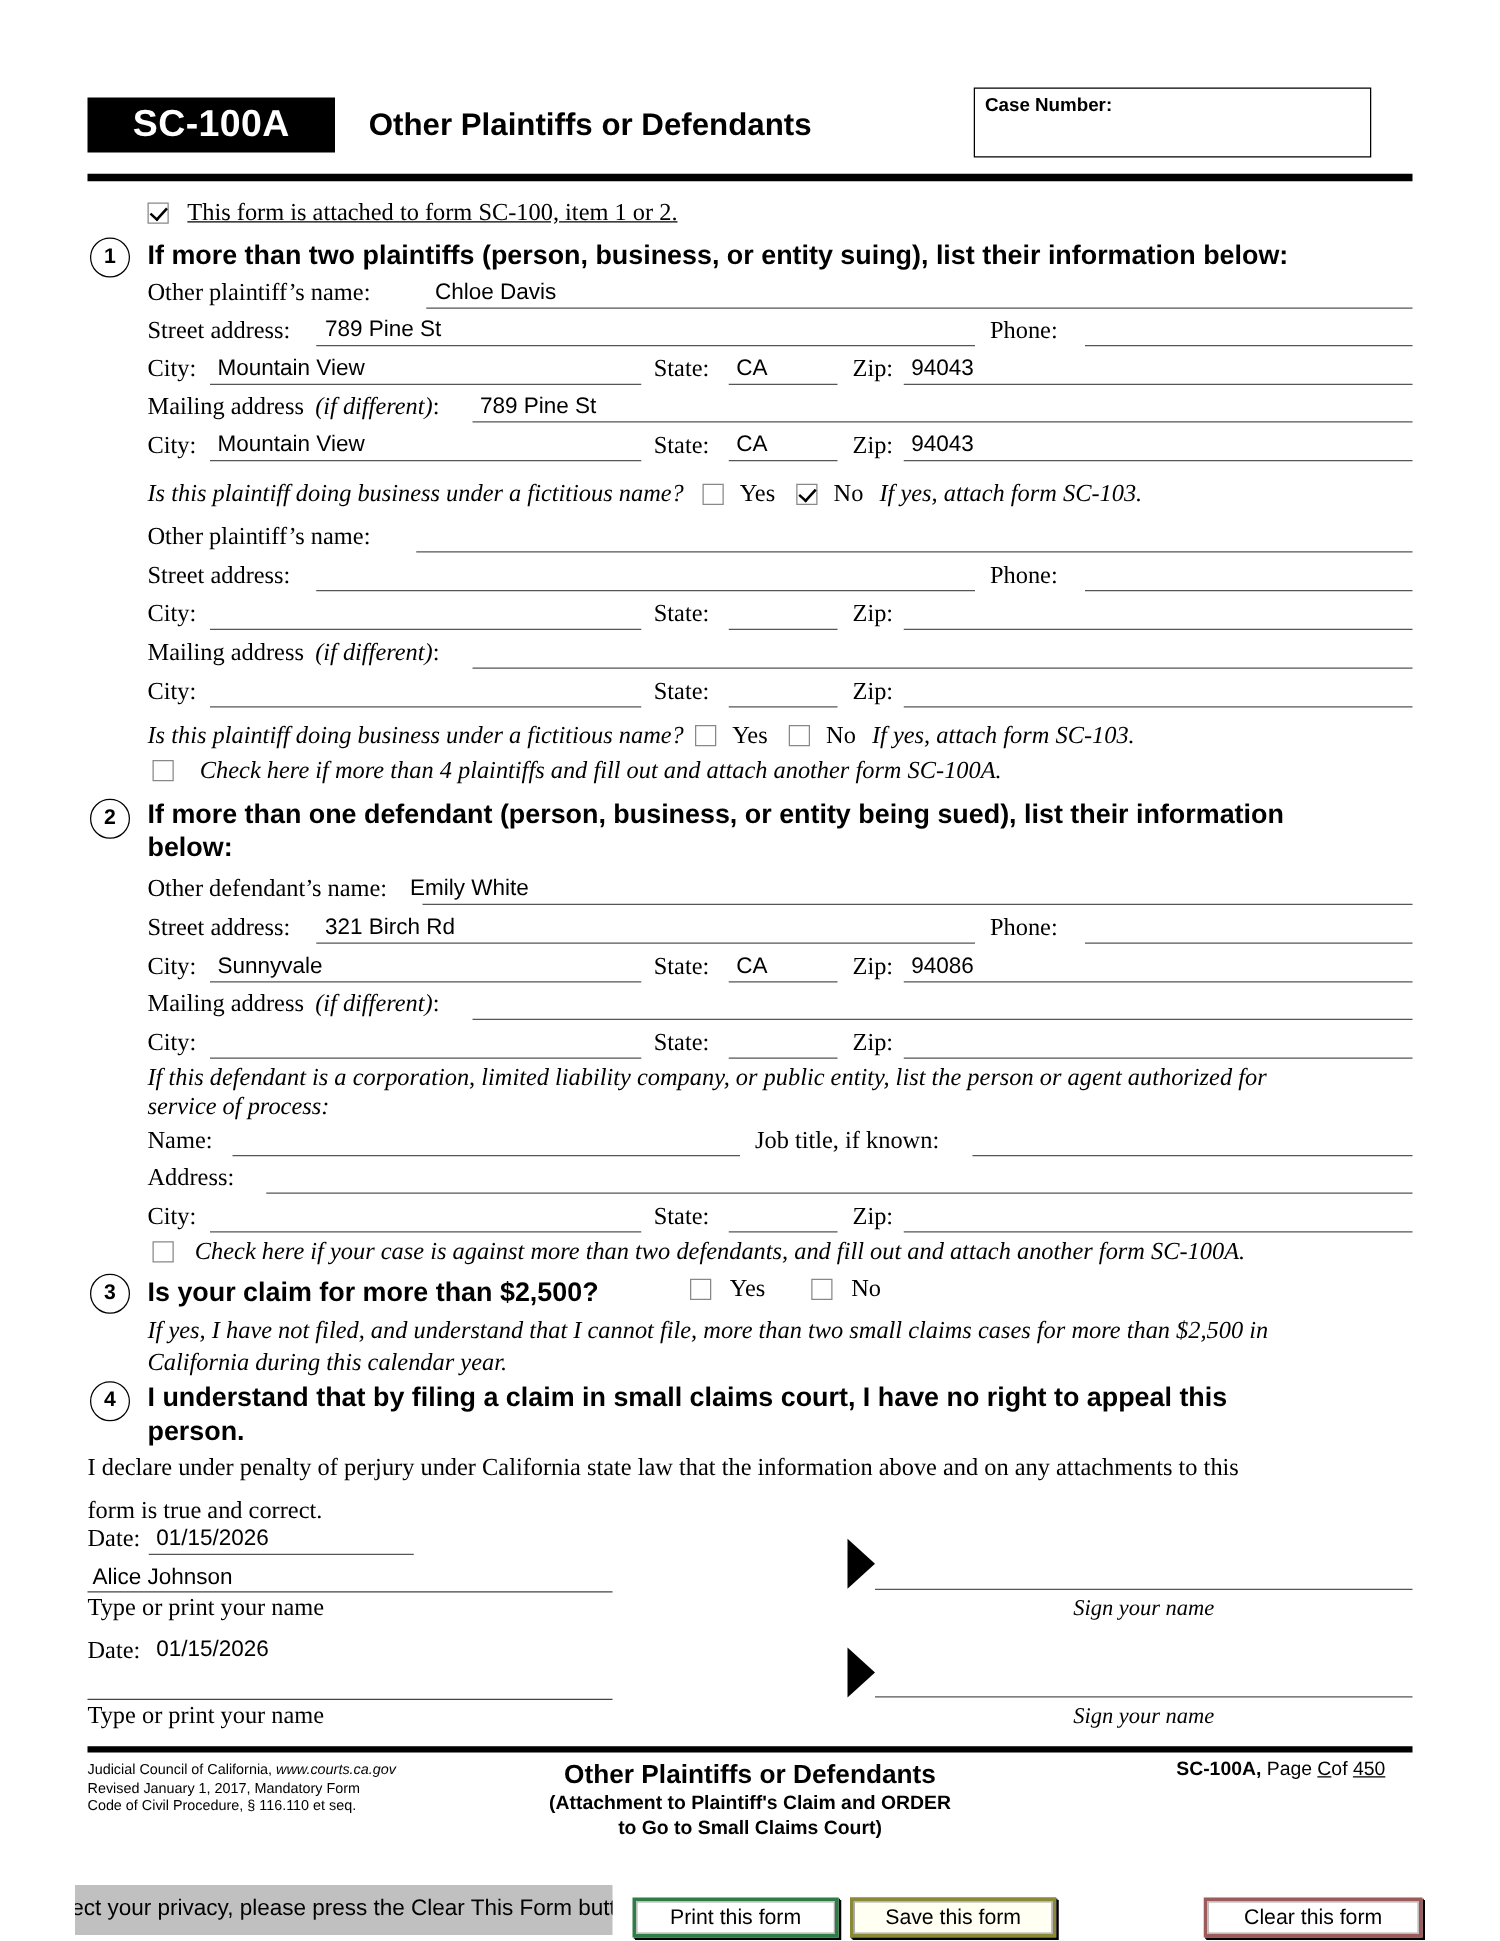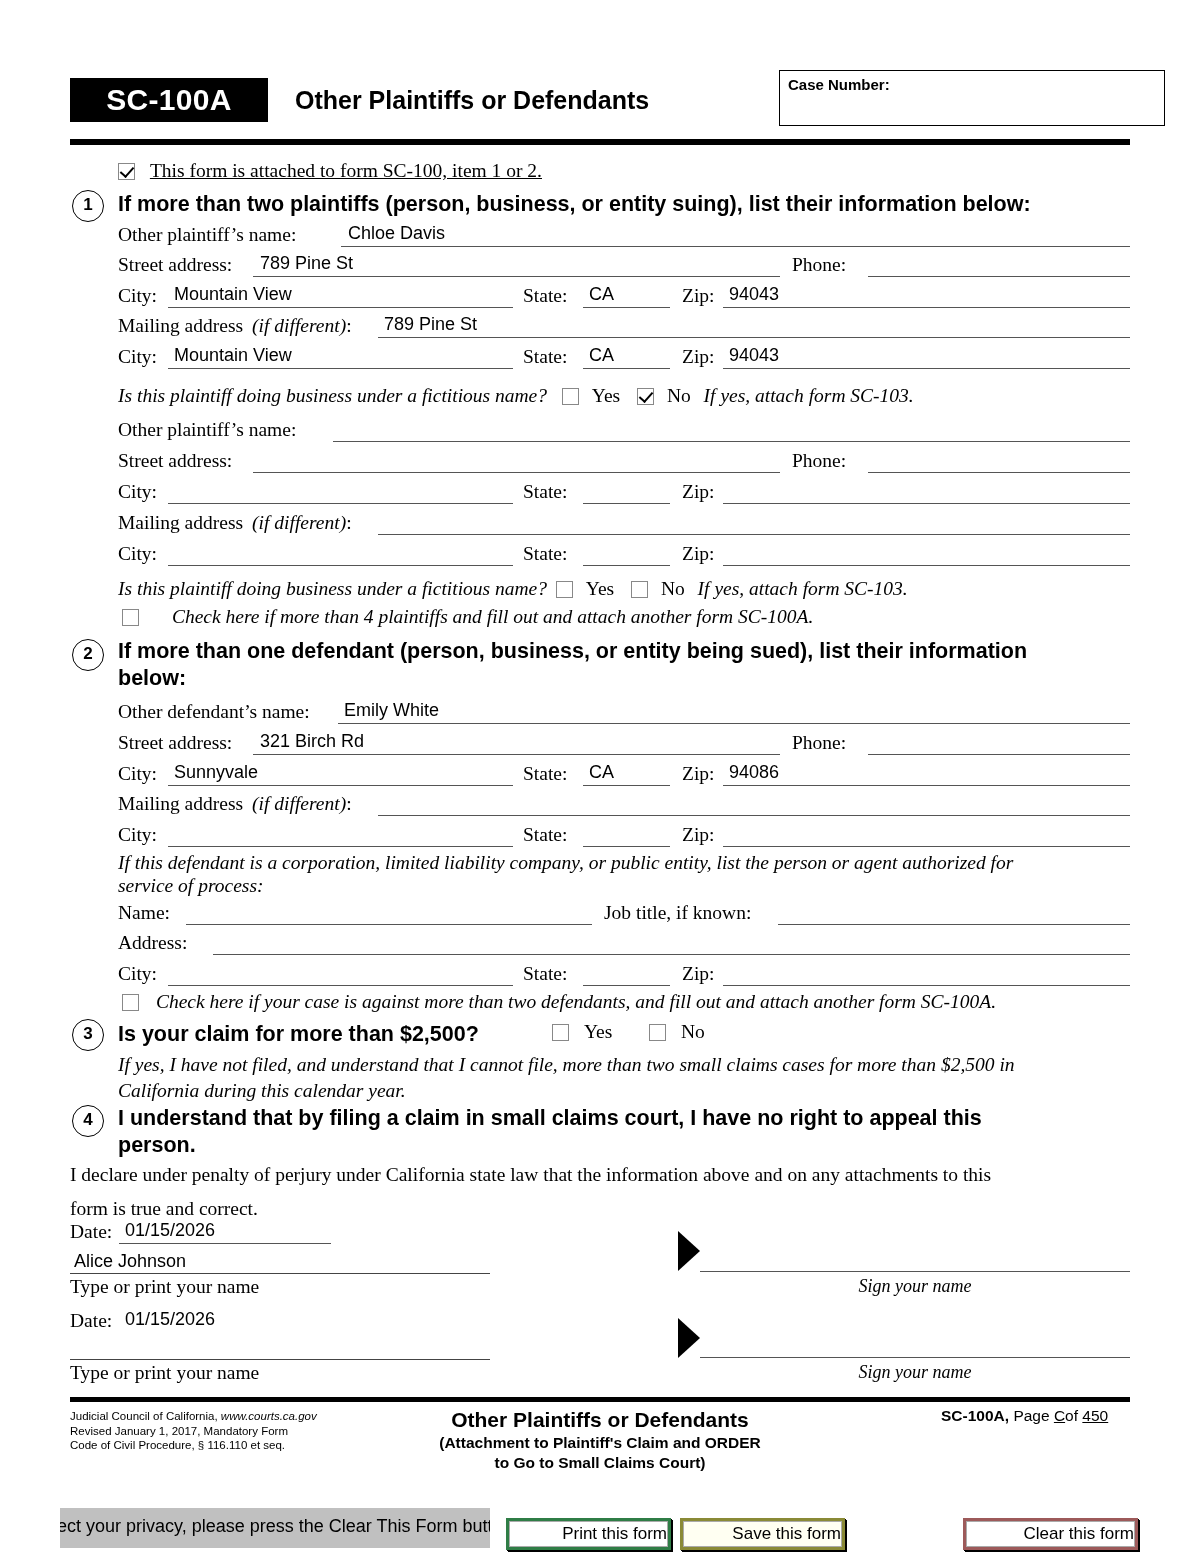--- a/index.html
+++ b/index.html
@@ -10,21 +10,21 @@
 
   
   .header{position:absolute;left:70px;top:70px;width:1060px;height:62px;}
   .formcode{position:absolute;left:0;top:8px;width:198px;height:44px;
             background:#000;color:#fff;font-family:"Liberation Sans",sans-serif;
             font-weight:bold;font-size:30px;line-height:44px;text-align:center;
             letter-spacing:.3px;}
   .formtitle{position:absolute;left:225px;top:12px;
              font-family:"Liberation Sans",sans-serif;font-weight:bold;
              font-size:25px;line-height:36px;white-space:nowrap;}
-  .casebox{position:absolute;left:709px;top:0px;width:386px;height:56px;
+  .casebox{position:absolute;left:709px;top:0px;width:318px;height:56px;
            border:1.6px solid #000;box-sizing:border-box;}
   .casebox span{position:absolute;left:8px;top:5px;
                 font-family:"Liberation Sans",sans-serif;font-weight:bold;font-size:15px;}
   .rule{position:absolute;left:70px;top:139px;width:1060px;height:6px;background:#000;}
 
   
   .row{position:absolute;height:26px;line-height:26px;white-space:nowrap;}
   .lbl{font-family:"Liberation Serif",serif;font-size:19.5px;}
   .lbl.it{font-style:italic;}
   .val{font-family:"Liberation Sans",sans-serif;font-size:18px;}
@@ -68,21 +68,21 @@
   .fright u{text-decoration:underline;}
 
   
   .graybar{position:absolute;left:60px;top:1508px;width:430px;height:40px;
            background:#c0c0c0;overflow:hidden;}
   .graybar span{position:absolute;left:-58px;top:8px;white-space:nowrap;
                 font-family:"Liberation Sans",sans-serif;font-size:18px;}
   .btn{position:absolute;top:1518px;height:32px;box-sizing:border-box;
        font-family:"Liberation Sans",sans-serif;font-size:17px;
        text-align:center;line-height:26px;background:#fff;cursor:pointer;}
-  .btn i{font-style:normal;text-align:right;}
+  .btn i{font-style:normal;}
   #btn-print{left:506px;width:165px;border:3px solid #2f7d46;
              box-shadow:1px 1px 0 #000,2px 2px 0 #000;}
   #btn-save{left:680px;width:165px;border:3px solid #8a8a36;
             background:#8b5cf6;box-shadow:1px 1px 0 #000,2px 2px 0 #000;}
   #btn-clear{left:963px;width:175px;border:3px solid #9d5a5a;
              background:#fdeeee;box-shadow:1px 1px 0 #000,2px 2px 0 #000;}
   #btn-print i,#btn-save i,#btn-clear i{display:block;background:#fff;
              border:1px solid #aaa;height:24px;line-height:24px;}
   #btn-save i{background:#fffff2;}
   #btn-clear i{background:#fff;}
@@ -234,32 +234,32 @@
     <span class="lbl it">Is this plaintiff doing business under a fictitious name?</span>
     <span class="cb" style="margin-left:4px;"></span>
     <span class="lbl" style="margin-left:8px;">Yes</span>
     <span class="cb" style="margin-left:12px;"></span>
     <span class="lbl" style="margin-left:8px;">No</span>
     <span class="lbl it" style="margin-left:8px;">If yes, attach form SC-103.</span>
   </div>
 
   <div class="cbline" style="left:122px;top:606px;">
     <span class="cb"></span>
-    <span class="lbl it" style="margin-left:28px;">Check here if more than 4 plaintiffs and fill out and attach another form SC-100A.</span>
+    <span class="lbl it" style="margin-left:16px;">Check here if more than 4 plaintiffs and fill out and attach another form SC-100A.</span>
   </div>
 
   <div class="num" style="left:72px;top:639px;">2</div>
   <div class="head" style="left:118px;top:637px;width:1012px;">If more than one defendant (person, business, or entity being sued), list their information</div>
   <div class="head" style="left:118px;top:664px;">below:</div>
 
   <div class="row" style="left:118px;top:699px;">
     <span class="lbl">Other defendant’s name:</span>
   </div>
   <div class="ul" style="left:338px;top:723px;width:792px;"></div>
-  <div class="row val" style="left:344px;top:697px;">Emily White</div>
+  <div class="row val" style="left:328px;top:697px;">Emily White</div>
 
   <div class="row" style="left:118px;top:730px;">
     <span class="lbl">Street address:</span>
   </div>
   <div class="ul" style="left:253px;top:754px;width:527px;"></div>
   <div class="row val" style="left:260px;top:728px;">321 Birch Rd</div>
   <div class="row" style="left:792px;top:730px;">
     <span class="lbl">Phone:</span>
   </div>
   <div class="ul" style="left:868px;top:754px;width:262px;"></div>

